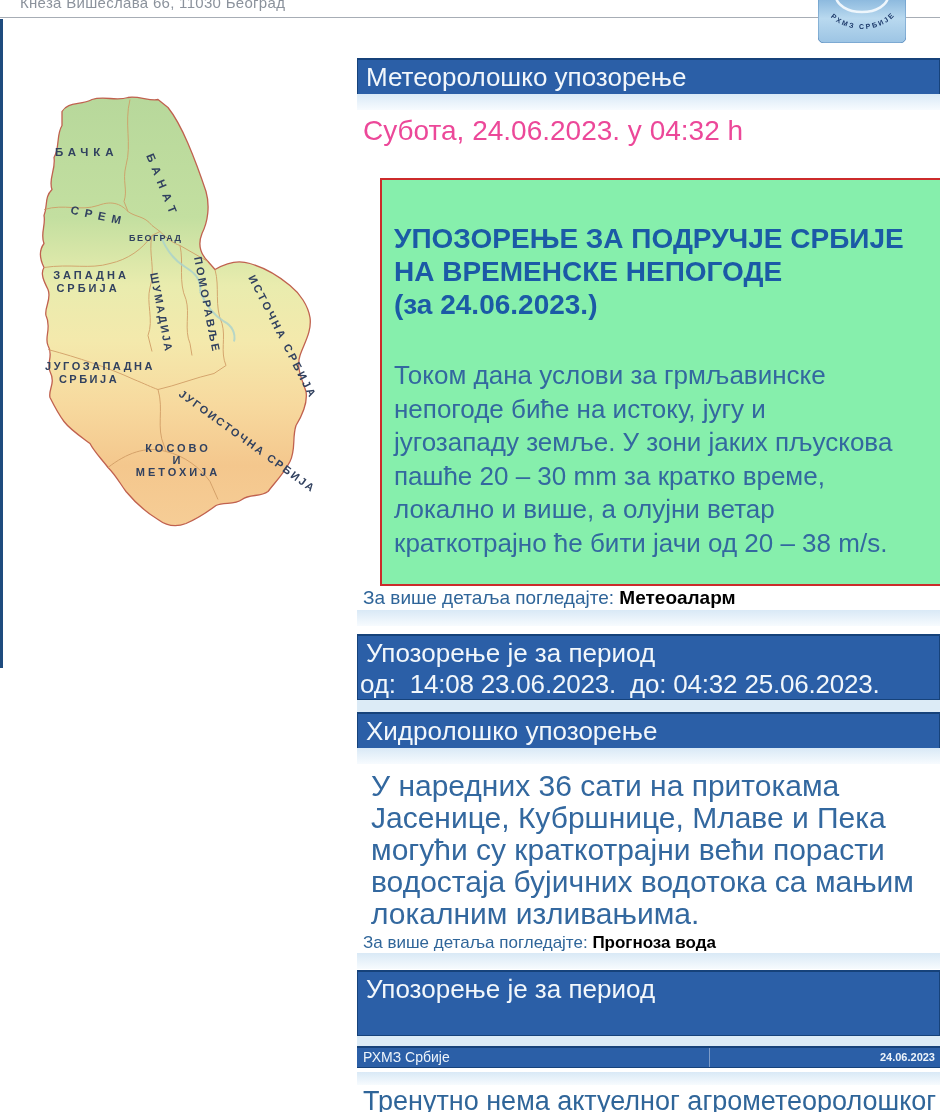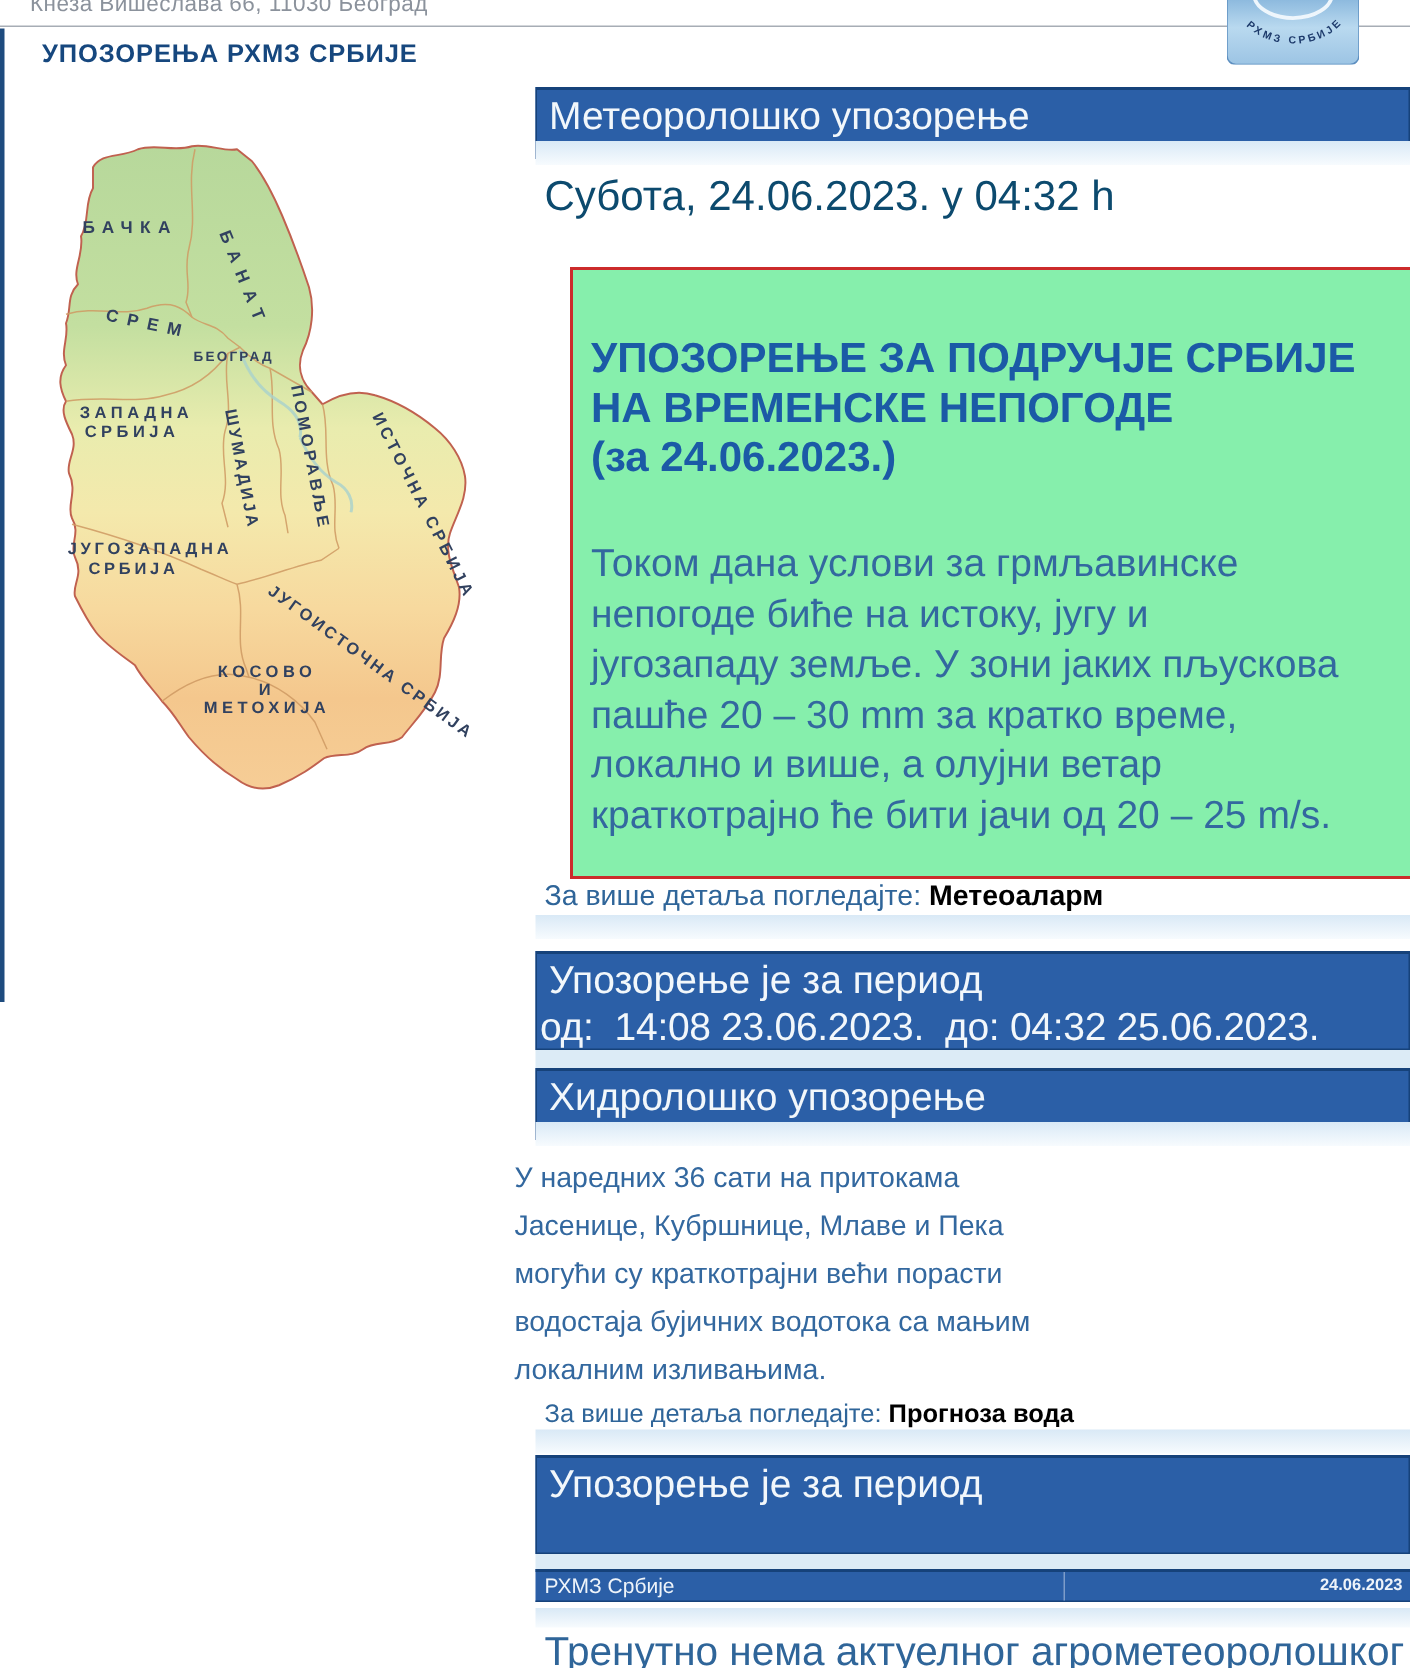--- a/index.html
+++ b/index.html
@@ -14,57 +14,56 @@
   .logo{position:absolute;left:818px;top:0;width:88px;height:43px;}
 
   
   .map-wrap{position:absolute;left:10px;top:70px;width:330px;height:492px;}
   .bar{background:#2b5fa7;border:1px solid #16427a;border-top-width:2px;color:#f2f7fb;
        font-size:26px;line-height:32px;padding-left:8px;box-sizing:border-box;}
   .section-bar{position:absolute;left:357px;width:583px;height:48px;padding-top:1px;}
   .strip{position:absolute;left:357px;width:583px;height:16px;
          background:linear-gradient(#d9e9f6,#f7fbfe);}
   .gapstrip{position:absolute;left:357px;width:583px;background:#dcebf6;}
-  .datetime{position:absolute;left:363px;top:115px;font-size:28px;color:#0c4a6e;white-space:nowrap;}
+  .datetime{position:absolute;left:363px;top:115px;font-size:28px;color:#ec4899;white-space:nowrap;}
 
   .warning-box{position:absolute;left:360px;top:178px;width:541px;height:362px;
                border:2px solid #cc2b2b;padding:42px 16px 0 12px;background:#86efac;margin-left:20px;}
   .warning-title{font-size:28px;line-height:33px;font-weight:bold;color:#1b5aa6;white-space:pre-line;}
   .warning-body{margin-top:38px;font-size:26px;line-height:33.5px;color:#33689f;white-space:pre-line;}
 
   .details{position:absolute;left:363px;font-size:19px;color:#2f6599;white-space:nowrap;}
   .details b{color:#000000;font-weight:bold;cursor:pointer;}
   .details.small{font-size:17px;text-align:right;}
 
   .period-box{position:absolute;left:357px;width:583px;height:66px;padding:0;box-sizing:border-box;}
   .period-label{padding:2px 14px 0 8px;font-size:26px;line-height:31px;white-space:pre-wrap;}
   .period-range{padding-left:2px;font-size:26px;line-height:31px;white-space:pre-wrap;letter-spacing:-.2px;}
 
-  .hydro-body{position:absolute;left:343px;top:770px;font-size:19px;line-height:32px;color:#33689f;white-space:pre-line;}
+  .hydro-body{position:absolute;left:371px;top:770px;font-size:30px;line-height:32px;color:#33689f;white-space:pre-line;}
 
   .footer-bar{position:absolute;left:357px;top:1046px;width:583px;height:22px;background:#2b5fa7;
               border-top:2px solid #16427a;border-bottom:1px solid #16427a;box-sizing:border-box;}
   .footer-source{position:absolute;left:6px;top:1px;font-size:14px;color:#eef4fa;}
   .footer-divider{position:absolute;left:352px;top:0;width:1px;height:100%;background:#7d9cc9;}
   .footer-date{position:absolute;right:5px;top:3px;font-size:11px;font-weight:bold;color:#eef4fa;}
 
   .agro-notice{position:absolute;left:363px;top:1086px;font-size:27px;color:#2f6599;white-space:nowrap;}
 
   
   .rlabel{font-family:"Liberation Sans","DejaVu Sans",sans-serif;font-weight:bold;fill:#31415f;}
 </style>
 </head>
 <body>
 
 <div id="page">
 
   <div class="address">Кнеза Вишеслава 66, 11030 Београд</div>
   <div class="top-divider"></div>
   <div class="left-accent"></div>
-  <div class="page-title">УПОЗОРЕЊА РХМЗ СРБИЈЕ</div>
 
   <div class="logo">
     <svg width="88" height="43" viewBox="0 0 88 43">
       <defs>
         <linearGradient id="sky" x1="0" y1="0" x2="0" y2="1">
           <stop offset="0" stop-color="#7fb0d9"></stop>
             <stop offset="0.5" stop-color="#b9d9ef"></stop>
             <stop offset="1" stop-color="#9cc4e4"></stop>
         </linearGradient>
         <path id="arcpath" d="M10,14 C26,34 62,34 78,14" fill="none"></path>
@@ -148,21 +147,21 @@
 
   <div class="warning-box">
     <div class="warning-title">УПОЗОРЕЊЕ ЗА ПОДРУЧЈЕ СРБИЈЕ
 НА ВРЕМЕНСКЕ НЕПОГОДЕ
 (за 24.06.2023.)</div>
     <div class="warning-body">Током дана услови за грмљавинске
 непогоде биће на истоку, југу и
 југозападу земље. У зони јаких пљускова
 пашће 20 – 30 mm за кратко време,
 локално и више, а олујни ветар
-краткотрајно ће бити јачи од 20 – 25 m/s.</div>
+краткотрајно ће бити јачи од 20 – 38 m/s.</div>
   </div>
 
   <div class="details" style="top:587px;"><span>За више детаља погледајте: </span><b>Метеоаларм</b></div>
   <div class="strip" style="top:610px;"></div>
 
   <div class="period-box bar" style="top:634px;">
     <div class="period-label">Упозорење је за период</div>
     <div class="period-range">од:  14:08 23.06.2023.  до: 04:32 25.06.2023.</div>
   </div>
   <div class="gapstrip" style="top:700px;height:12px;"></div>

